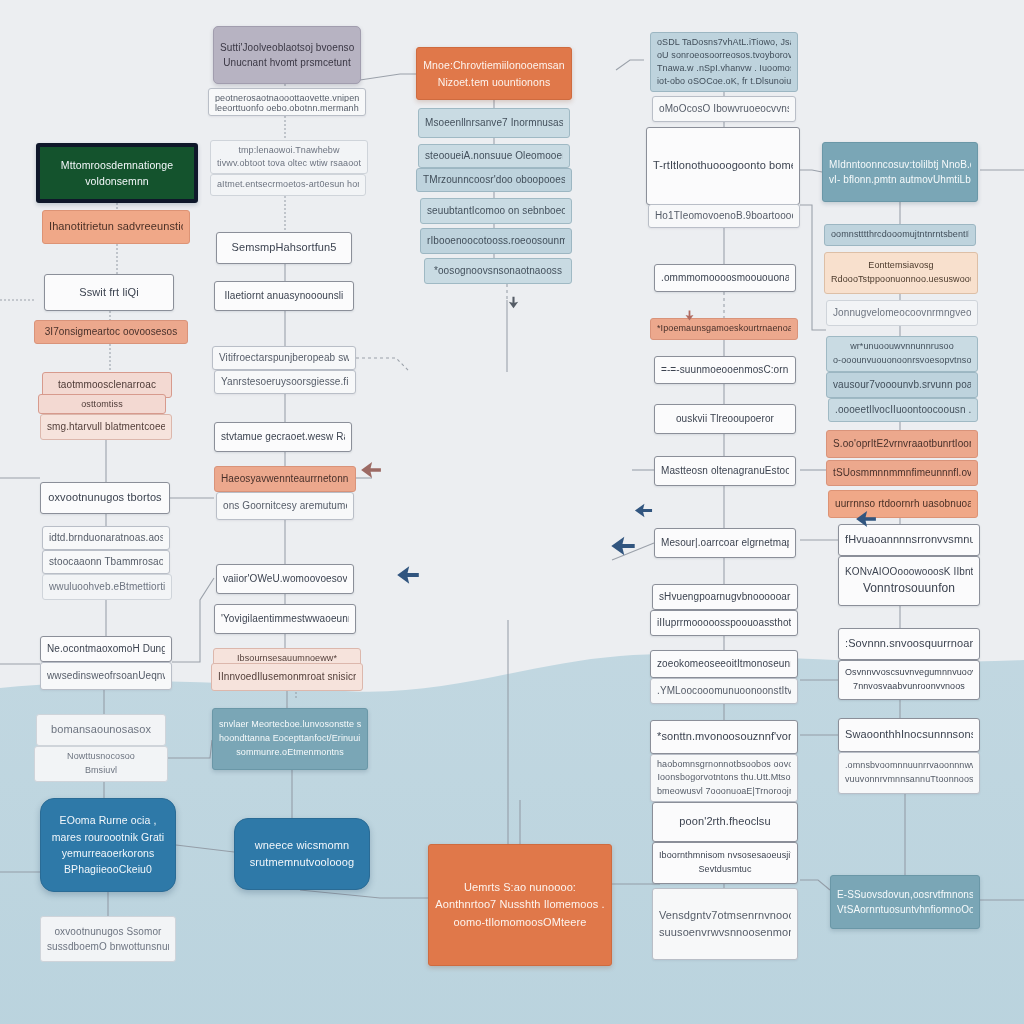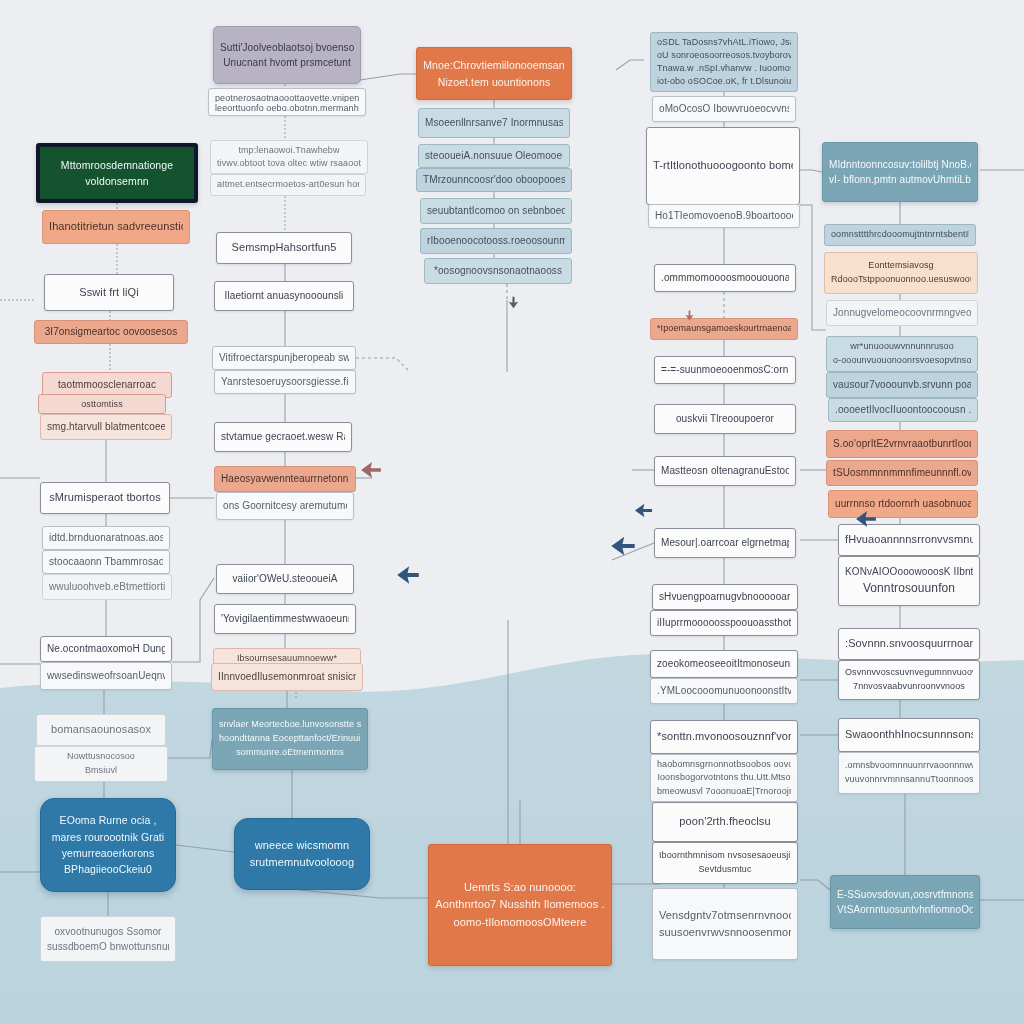--- a/index.html
+++ b/index.html
@@ -284,21 +284,21 @@
       <div class="node rose" style="left: 42px; top: 372px; width: 130px; height: 26px;">
         <span class="ln" style="font-size: 10px; text-align: center;">taotmmoosclenarroac</span>
       </div>
       <div class="node rose" style="left: 38px; top: 394px; width: 128px; height: 20px;">
         <span class="ln" style="font-size: 9px;">osttomtiss</span>
       </div>
       <div class="node rosepale" style="left: 40px; top: 414px; width: 132px; height: 26px;">
         <span class="ln" style="font-size: 10px;">smg.htarvull blatmentcoeemuomo</span>
       </div>
       <div class="node white" style="left: 40px; top: 482px; width: 130px; height: 32px;">
-        <span class="ln" style="font-size: 11px;">sMrumisperaot tbortos</span>
+        <span class="ln" style="font-size: 11px;">oxvootnunugos tbortos</span>
       </div>
       <div class="node whitesoft" style="left: 42px; top: 526px; width: 128px; height: 24px;">
         <span class="ln" style="font-size: 10px;">idtd.brnduonaratnoas.aos</span>
       </div>
       <div class="node whitesoft" style="left: 42px; top: 550px; width: 128px; height: 24px;">
         <span class="ln" style="font-size: 10px;">stoocaaonn Tbammrosaoumos</span>
       </div>
       <div class="node ghost" style="left: 42px; top: 574px; width: 130px; height: 26px;">
         <span class="ln" style="font-size: 10px;">wwuluoohveb.eBtmettiortinos</span>
       </div>
@@ -355,21 +355,21 @@
       <div class="node white" style="left: 214px; top: 422px; width: 138px; height: 30px;">
         <span class="ln" style="font-size: 10px;">stvtamue gecraoet.wesw Ratn</span>
       </div>
       <div class="node salmon2" style="left: 214px; top: 466px; width: 142px; height: 26px;">
         <span class="ln" style="font-size: 10px;">Haeosyavwennteaurrnetonnaoot</span>
       </div>
       <div class="node whitesoft" style="left: 216px; top: 492px; width: 138px; height: 28px;">
         <span class="ln" style="font-size: 10px;">ons Goornitcesy aremutumenoat</span>
       </div>
       <div class="node white" style="left: 216px; top: 564px; width: 138px; height: 30px;">
-        <span class="ln" style="font-size: 10px;">vaiior'OWeU.steooueiA</span>
+        <span class="ln" style="font-size: 10px;">vaiior'OWeU.womoovoesov</span>
       </div>
       <div class="node white" style="left: 214px; top: 604px; width: 142px; height: 30px;">
         <span class="ln" style="font-size: 10px;">'Yovigilaentimmestwwaoeunrasoun</span>
       </div>
       <div class="node rosepale" style="left: 213px; top: 648px; width: 148px; height: 20px;">
         <span class="ln" style="font-size: 9px;">Ibsournsesauumnoeww*</span>
       </div>
       <div class="node rosepale" style="left: 211px; top: 663px; width: 152px; height: 28px;">
         <span class="ln" style="font-size: 10px;">IInnvoedIlusemonmroat snisicnu</span>
       </div>

